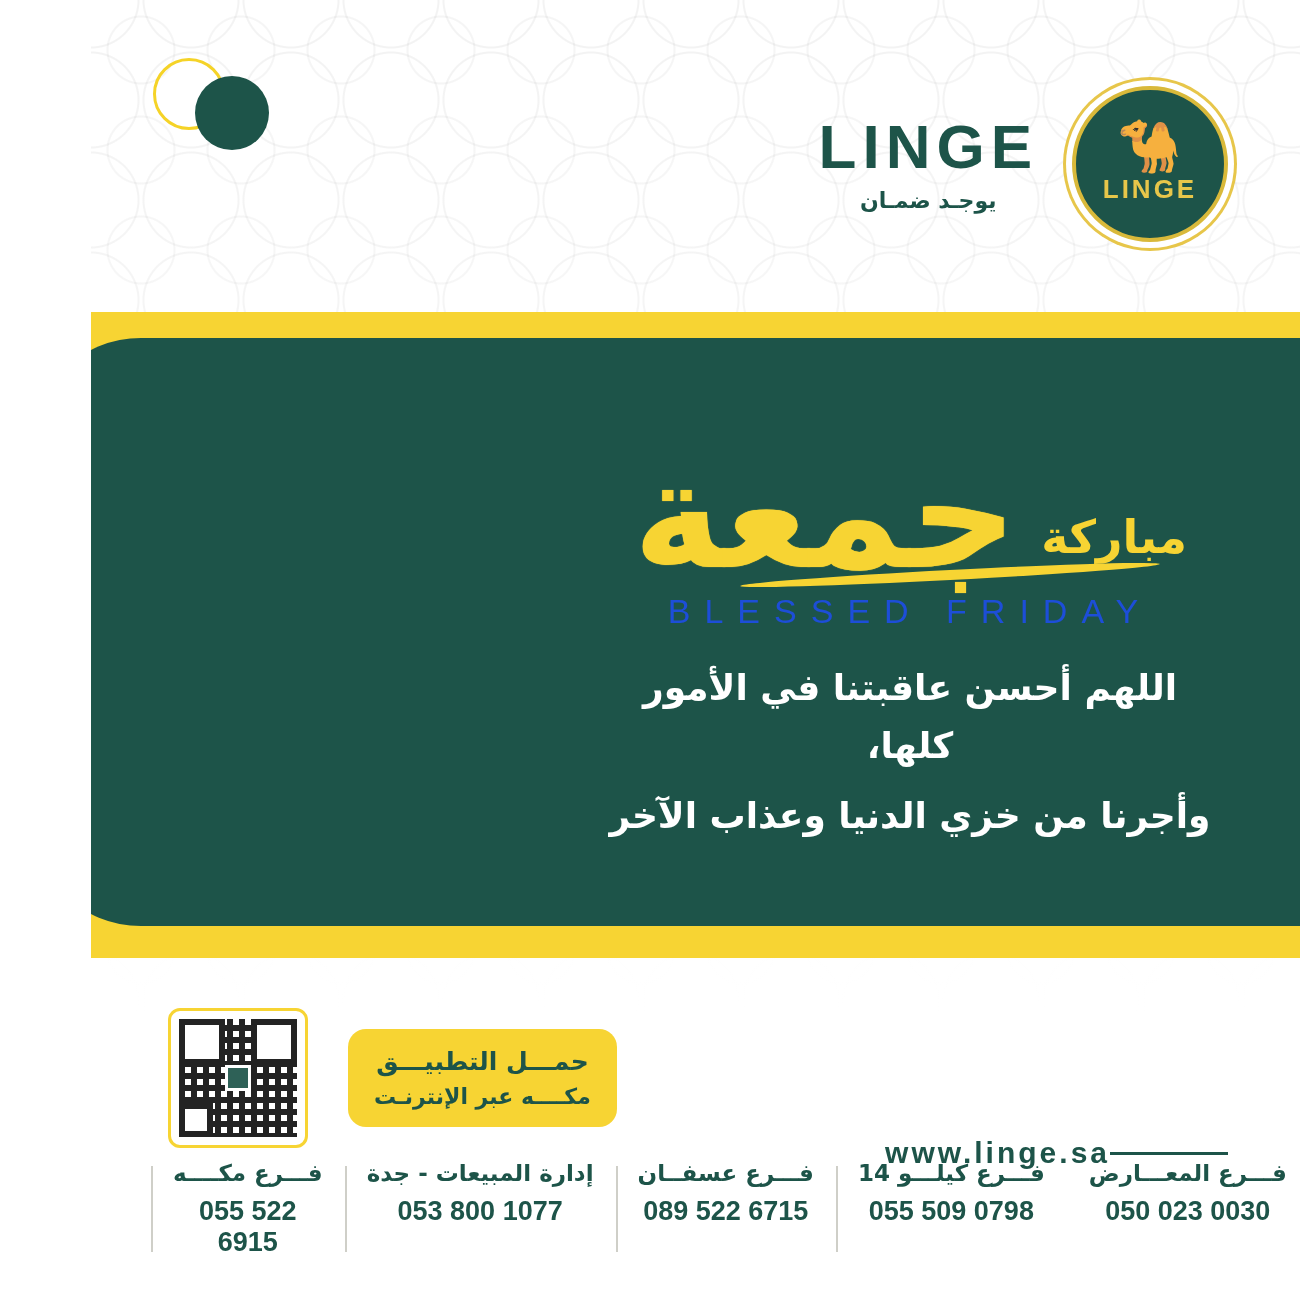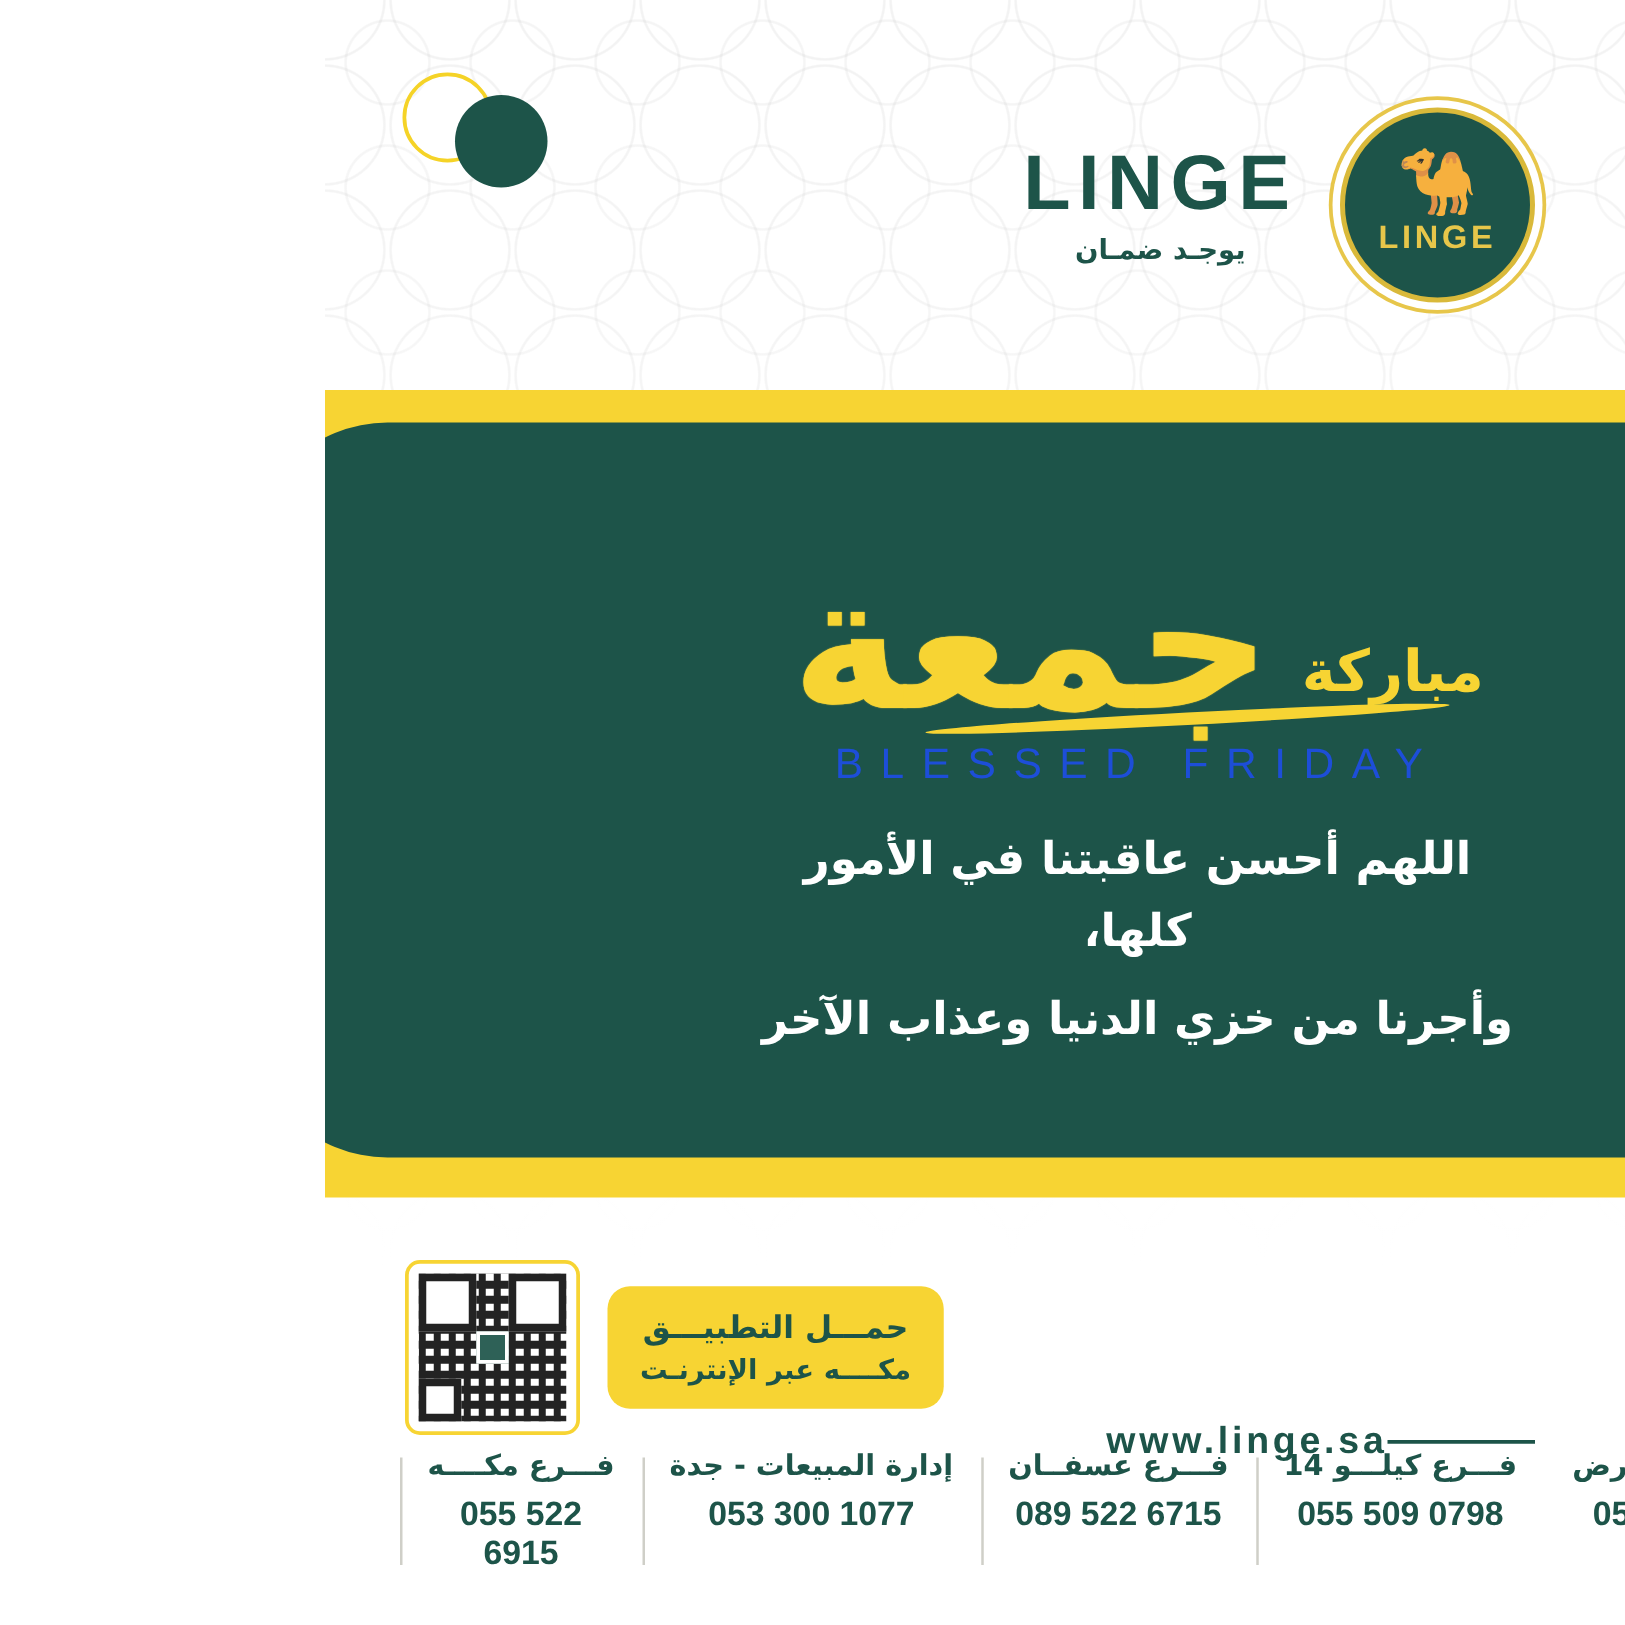--- a/index.html
+++ b/index.html
@@ -5,21 +5,21 @@
 <style>
   * { box-sizing: border-box; margin: 0; padding: 0; }
   html, body {
     width: 1300px; height: 1300px;
     font-family: "DejaVu Sans", "Liberation Sans", sans-serif;
     background: #ffffff;
     overflow: hidden;
   }
   .poster {
     position: relative;
-    width: 1040px; height: 1300px;
+    width: 1209px; height: 1300px;
     background: #ffffff;
     overflow: hidden;
   }
 
   
   .pattern-bg {
     position: absolute;
     inset: 0;
     background-color: #ffffff;
     background-image:
@@ -145,22 +145,22 @@
   }
   .dua {
     margin-top: 28px;
     font-size: 36px; font-weight: 700; line-height: 1.6;
     color: #ffffff;
   }
 
   
   .app-row {
     position: absolute;
-    left: 64px; top: 1008px;
-    display: flex; align-items: center; gap: 22px;
+    left: 77px; top: 1008px;
+    display: flex; align-items: center; gap: 40px;
     direction: rtl;
   }
   .app-pill {
     background: #f7d433;
     border-radius: 18px;
     padding: 18px 26px;
     min-width: 240px;
     text-align: center;
     color: #1d5449;
   }
@@ -293,21 +293,21 @@
     <div class="web-rule"></div>
   </div>
 
   <div class="branches">
     <div class="branch">
       <div class="name">فـــرع مكــــه</div>
       <div class="phone">055 522 6915</div>
     </div>
     <div class="branch">
       <div class="name">إدارة المبيعات - جدة</div>
-      <div class="phone">053 300 1077</div>
+      <div class="phone">053 800 1077</div>
     </div>
     <div class="branch">
       <div class="name">فـــرع عسفــان</div>
       <div class="phone">089 522 6715</div>
     </div>
     <div class="branch">
       <div class="name">فـــرع كيلـــو 14</div>
       <div class="phone">055 509 0798</div>
     </div>
     <div class="branch">

